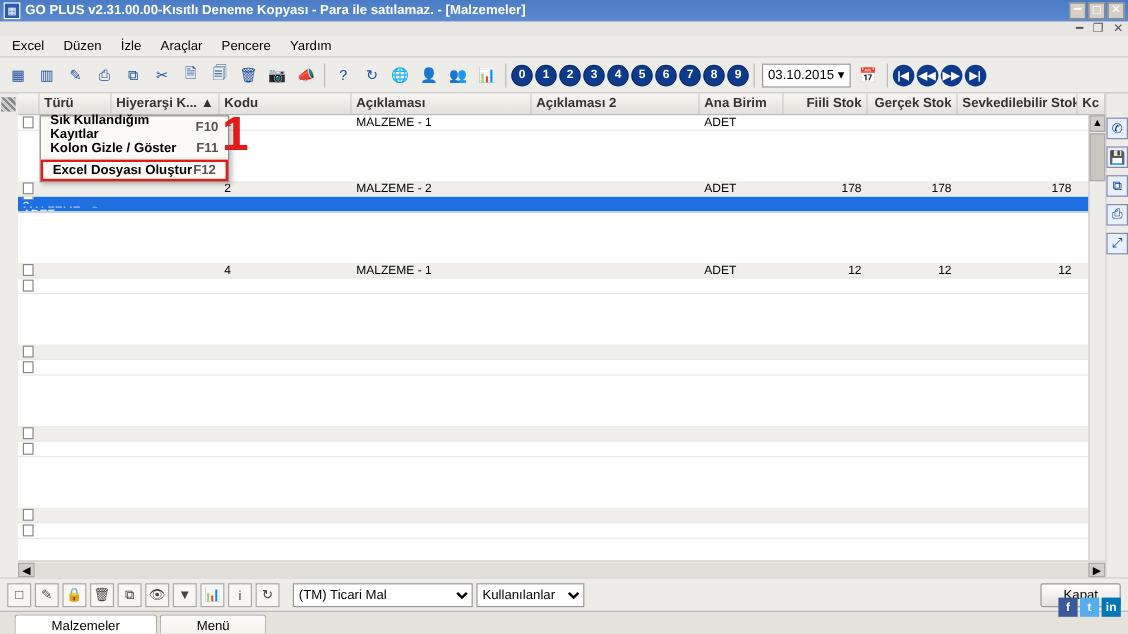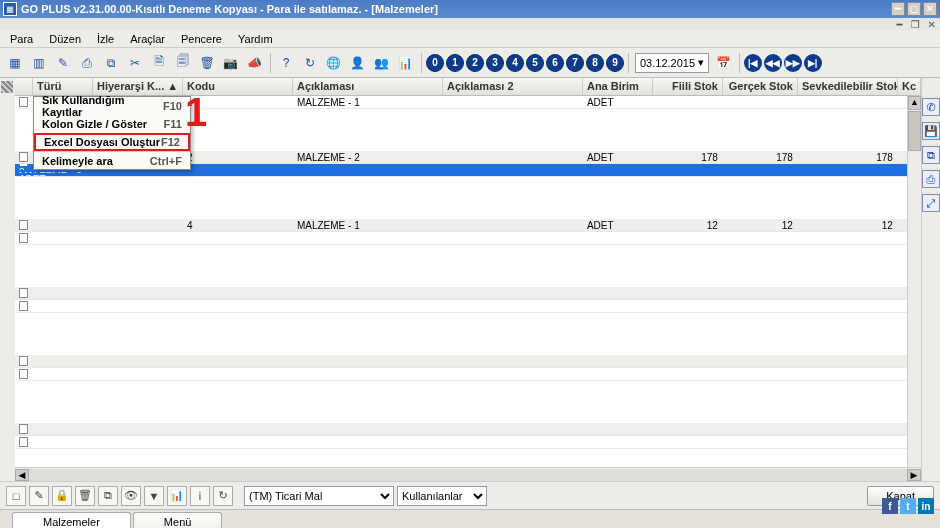--- a/index.html
+++ b/index.html
@@ -68,21 +68,21 @@
   </div>
 </div>
 
 <div class="subctrl">
   <span>━</span>
   <span>❐</span>
   <span>✕</span>
 </div>
 
 <div class="menubar">
-  <div class="mitem">Para</div>
+  <div class="mitem">Excel</div>
   <div class="mitem">Düzen</div>
   <div class="mitem">İzle</div>
   <div class="mitem">Araçlar</div>
   <div class="mitem">Pencere</div>
   <div class="mitem">Yardım</div>
 </div>
 
 <div class="toolbar">
   <div class="tb-btn">▦</div>
   <div class="tb-btn">▥</div>
@@ -107,21 +107,21 @@
   <div class="num-circle">1</div>
   <div class="num-circle">2</div>
   <div class="num-circle">3</div>
   <div class="num-circle">4</div>
   <div class="num-circle">5</div>
   <div class="num-circle">6</div>
   <div class="num-circle">7</div>
   <div class="num-circle">8</div>
   <div class="num-circle">9</div>
   <div class="tb-sep"></div>
-  <div class="date-box"><span>03.12.2015</span>&nbsp;▾</div>
+  <div class="date-box"><span>03.10.2015</span>&nbsp;▾</div>
   <div class="tb-btn" style="color:#c08000">📅</div>
   <div class="tb-sep"></div>
   <div class="nav-circle">|◀</div>
   <div class="nav-circle">◀◀</div>
   <div class="nav-circle">▶▶</div>
   <div class="nav-circle">▶|</div>
 </div>
 
 <div class="main">
   <div class="left-strip">
@@ -572,24 +572,20 @@
         <span>Sık Kullandığım Kayıtlar</span>
         <span class="ctx-shortcut">F10</span>
       </div>
       <div class="ctx-item">
         <span>Kolon Gizle / Göster</span>
         <span class="ctx-shortcut">F11</span>
       </div>
       <div class="ctx-item hl">
         <span>Excel Dosyası Oluştur</span>
         <span class="ctx-shortcut">F12</span>
-      </div>
-      <div class="ctx-item" style="border-top:1px solid #ccc">
-        <span>Kelimeyle ara</span>
-        <span class="ctx-shortcut">Ctrl+F</span>
       </div>
     </div>
 
     <div class="big-1">1</div>
 
     <div class="vscroll">
       <div class="arrow">▲</div>
       <div class="thumb"></div>
     </div>
 

